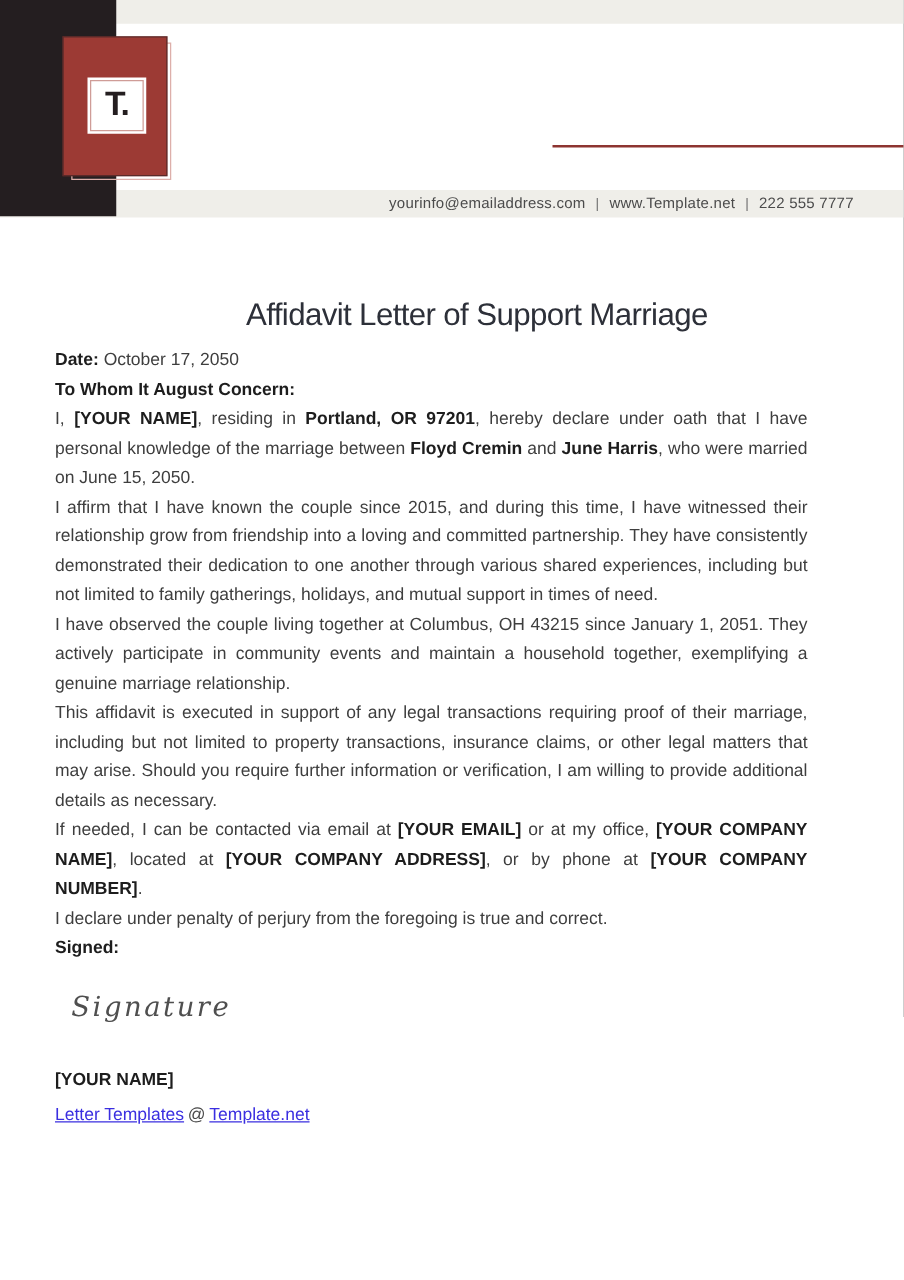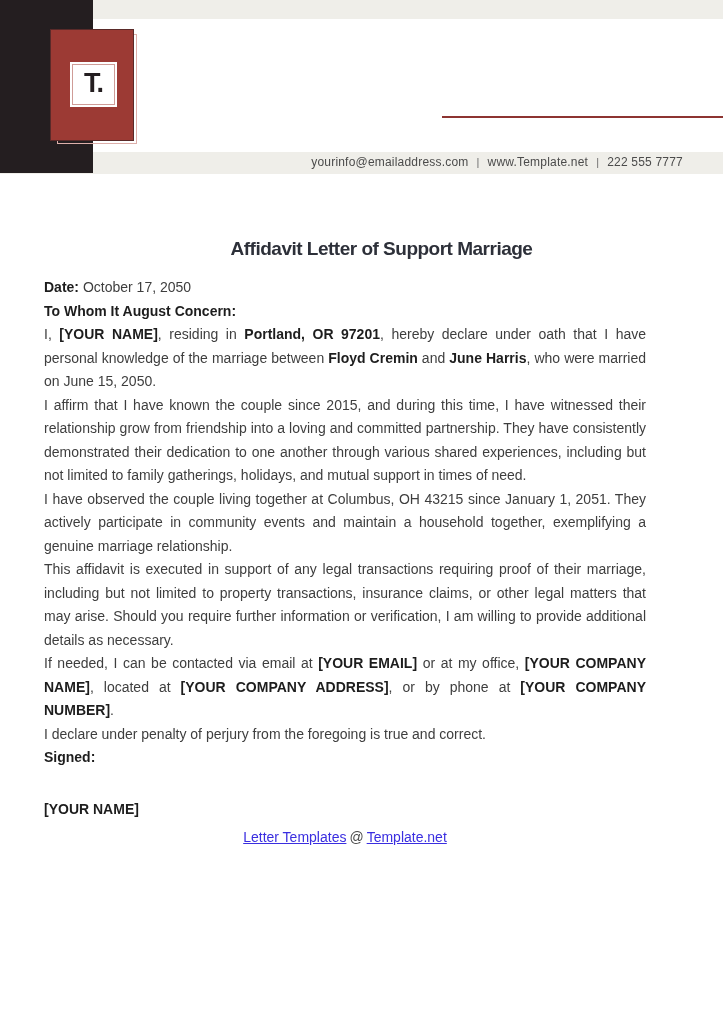--- a/index.html
+++ b/index.html
@@ -59,21 +59,21 @@
     position: absolute; top: 126px; right: 40px;
     font-size: 12px; line-height: 15px; color: #4b4b4b;
     letter-spacing: 0.2px; white-space: nowrap; z-index: 2; margin-top: 29px;
   }
   .contact-sep { color: #6e6e6e; margin: 0 8px; font-size: 11px; }
 
   
   .doc-title {
     position: absolute; left: 0; right: 0; top: 238px;
     text-align: center;
-    font-size: 19px; font-weight: bold; letter-spacing: -0.5px;
+    font-size: 25px; font-weight: normal; letter-spacing: -0.5px;
     color: var(--title-ink, #2d3039);
     margin-left: 40px;
   }
   .letter-body {
     position: absolute; left: 44px; top: 276px; width: 602px;
     font-size: 14px; line-height: 23.5px;
     color: var(--body-ink, #3e3e3e);
     text-align: justify;
   }
   .letter-body p { margin: 0; }
@@ -82,21 +82,21 @@
   .signature-script {
     margin: 22px 0 0 13px; height: 32px;
     font-family: "DejaVu Serif", serif; font-style: italic;
     font-size: 22px; line-height: 30px; color: #4f4f4f;
     letter-spacing: 2px; text-align: left;
   }
   .sign-block {
     margin-top: 30px; line-height: 19px; font-size: 14px; text-align: left;
   }
   .page-footer {
-    margin-top: 8px; text-align: center; font-size: 14px; line-height: 20px;
+    margin-top: 8px; font-size: 14px; line-height: 20px;
   }
   .footer-link {
     color: var(--link-blue, #3a2ee0); text-decoration: underline; cursor: pointer;
   }
   .footer-at { color: #4a4a4a; margin: 0 3px; }
 </style>
 </head>
 <body>
 
 <div class="page">
@@ -120,20 +120,21 @@
     <p><span class="b">Date:</span><span> October 17, 2050</span></p>
     <p><span class="b">To Whom It August Concern:</span></p>
     <p><span>I, </span><span class="b">[YOUR NAME]</span><span>, residing in </span><span class="b">Portland, OR 97201</span><span>, hereby declare under oath that I have personal knowledge of the marriage between </span><span class="b">Floyd Cremin</span><span> and </span><span class="b">June Harris</span><span>, who were married on June 15, 2050.</span></p>
     <p><span>I affirm that I have known the couple since 2015, and during this time, I have witnessed their relationship grow from friendship into a loving and committed partnership. They have consistently demonstrated their dedication to one another through various shared experiences, including but not limited to family gatherings, holidays, and mutual support in times of need.</span></p>
     <p><span>I have observed the couple living together at Columbus, OH 43215 since January 1, 2051. They actively participate in community events and maintain a household together, exemplifying a genuine marriage relationship.</span></p>
     <p><span>This affidavit is executed in support of any legal transactions requiring proof of their marriage, including but not limited to property transactions, insurance claims, or other legal matters that may arise. Should you require further information or verification, I am willing to provide additional details as necessary.</span></p>
     <p><span>If needed, I can be contacted via email at </span><span class="b">[YOUR EMAIL]</span><span> or at my office, </span><span class="b">[YOUR COMPANY NAME]</span><span>, located at </span><span class="b">[YOUR COMPANY ADDRESS]</span><span>, or by phone at </span><span class="b">[YOUR COMPANY NUMBER]</span><span>.</span></p>
     <p><span>I declare under penalty of perjury from the foregoing is true and correct.</span></p>
     <p><span class="b">Signed:</span></p>
 
+    <div class="signature-script">Signature</div>
 
     <div class="sign-block">
       <div class="b">[YOUR NAME]</div>
     </div>
 
     <div class="page-footer">
       <a class="footer-link">Letter Templates</a><span class="footer-at">@</span><a class="footer-link">Template.net</a>
     </div>
   </div>
 

